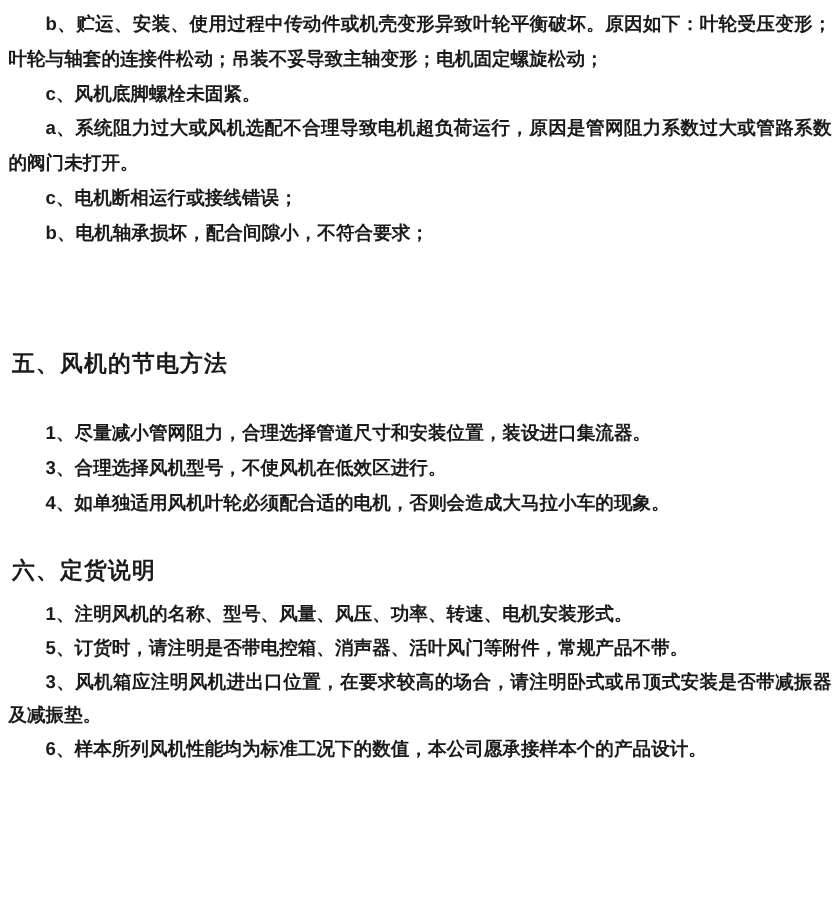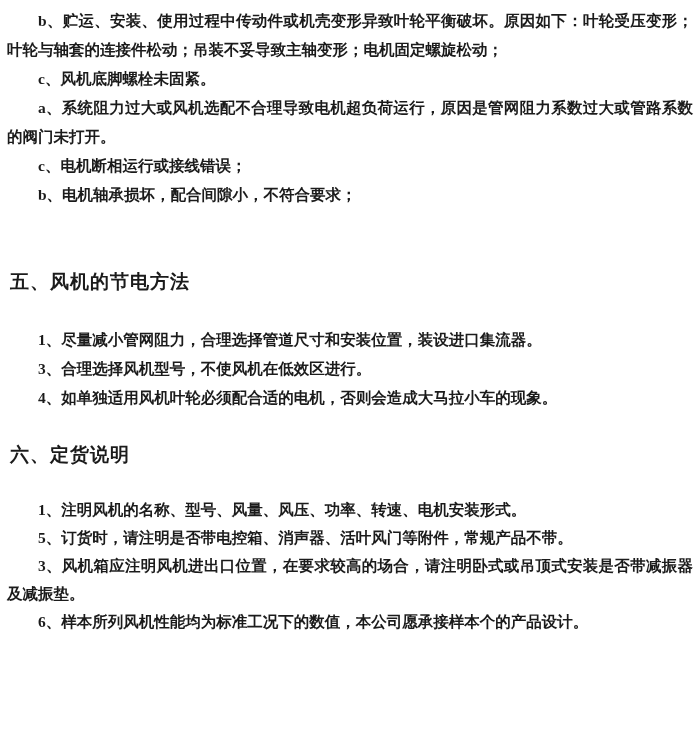--- a/index.html
+++ b/index.html
@@ -3,45 +3,45 @@
 <meta charset="utf-8">
 <style>
   * { margin: 0; padding: 0; box-sizing: border-box; }
   html, body { background: #ffffff; }
   .page {
     position: relative;
     width: 700px;
     height: 740px;
     background: #ffffff;
     color: #1b1b1b;
-    font-family: Liberation Serif, serif;
+    font-family: Liberation Sans, sans-serif;
     font-weight: bold;
     padding: 6px 7px 0 7px;
     overflow: hidden;
   }
   .para {
     font-size: 15.5px;
     line-height: 29px;
     text-indent: 2em;
     letter-spacing: 0;
     text-align: justify;
     text-justify: inter-ideograph;
   }
   .sec6 .para { line-height: 28px; }
   .heading {
     font-size: 19px;
     line-height: 26px;
     letter-spacing: 1px;
     margin-left: 3px;
     font-weight: bold;
   }
-  .heading-5 { margin-top: 60px; }
+  .heading-5 { margin-top: 82px; }
   .heading-6 { margin-top: 30px; }
   .items-5 { margin-top: 30px; }
-  .items-6 { margin-top: 28px; }
+  .items-6 { margin-top: 9px; }
 </style>
 </head>
 <body>
 
 <div class="page">
 
   <div class="intro">
     <p class="para">b、贮运、安装、使用过程中传动件或机壳变形异致叶轮平衡破坏。原因如下：叶轮受压变形；叶轮与轴套的连接件松动；吊装不妥导致主轴变形；电机固定螺旋松动；</p>
     <p class="para">c、风机底脚螺栓未固紧。</p>
     <p class="para">a、系统阻力过大或风机选配不合理导致电机超负荷运行，原因是管网阻力系数过大或管路系数的阀门未打开。</p>

